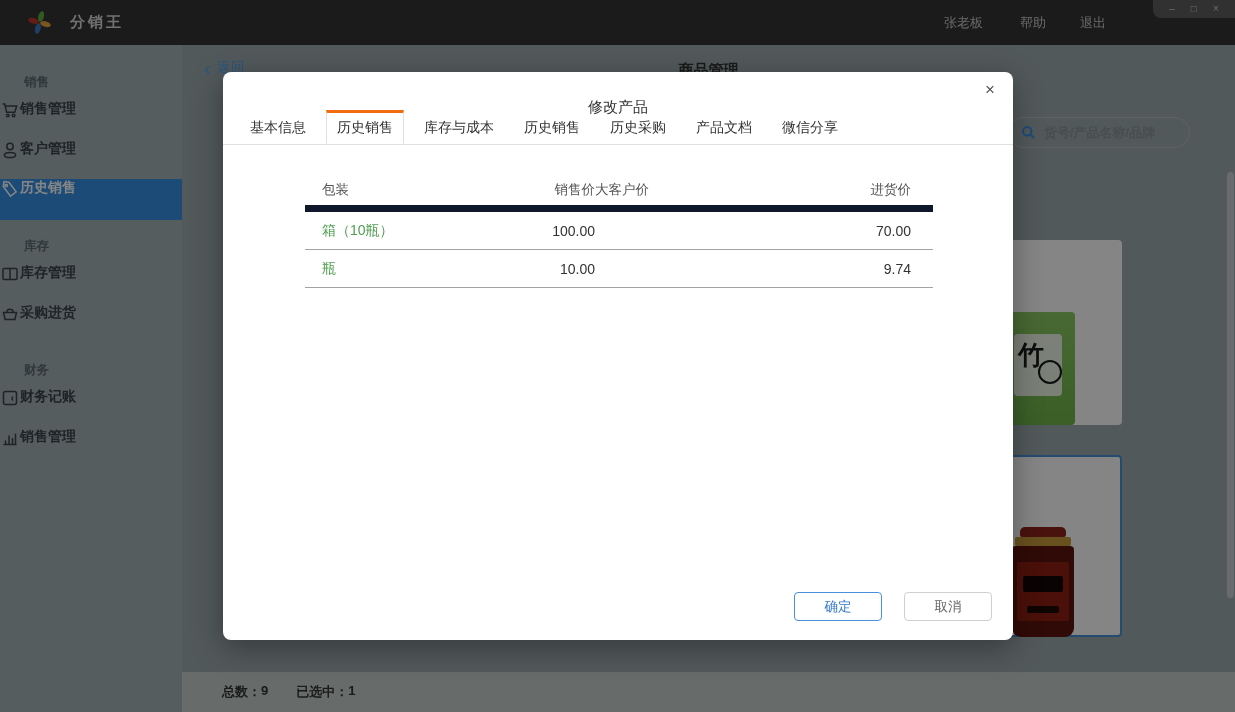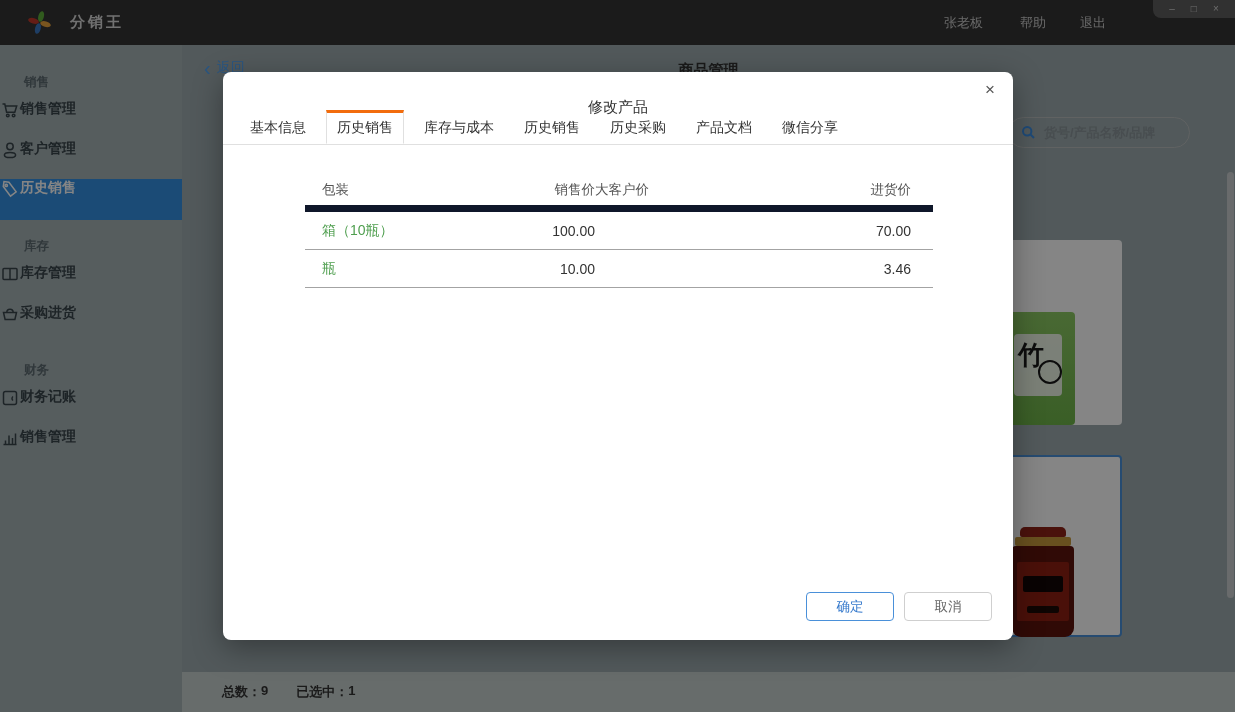--- a/index.html
+++ b/index.html
@@ -67,21 +67,21 @@
   .prow { display:flex; align-items:center; }
   .prow.head { height:37px; border-bottom:7px solid #0f172a; color:#555; font-size:13.5px; }
   .prow.body { height:38px; border-bottom:1px solid #a3a3a3; color:#333; }
   .c1 { flex:0 0 200px; padding-left:17px; text-align:left; }
   .c2 { flex:0 0 90px;  text-align:right; }
   .c3 { flex:0 0 152px; text-align:left; }
   .c4 { flex:0 0 164px; text-align:right; }
   .prow.body .c1 { color:#4e9e4e; }
 
   .modal-btn { position:absolute; top:520px; width:88px; height:29px; border-radius:4px; background:#fff; font-size:13.5px; text-align:center; line-height:27px; cursor:pointer; font-family:inherit; }
-  .btn-ok { left:571px; border:1px solid #4a90d9; color:#3579cc;margin-left:12px; }
+  .btn-ok { left:571px; border:1px solid #4a90d9; color:#3579cc; }
   .btn-cancel { left:681px; border:1px solid #cfcfcf; color:#666; }
 </style>
 </head>
 <body>
 
 <div class="screen">
 
   <div class="titlebar">
     <svg class="logo" viewBox="0 0 27 27">
       <g transform="translate(13.5,13.5)">
@@ -244,21 +244,21 @@
       <div class="prow body">
         <span class="c1">箱（10瓶）</span>
         <span class="c2">100.00</span>
         <span class="c3"></span>
         <span class="c4">70.00</span>
       </div>
       <div class="prow body">
         <span class="c1">瓶</span>
         <span class="c2">10.00</span>
         <span class="c3"></span>
-        <span class="c4">3.46</span>
+        <span class="c4">9.74</span>
       </div>
     </div>
 
     <div class="modal-btn btn-ok">确定</div>
     <div class="modal-btn btn-cancel">取消</div>
   </div>
 
 </div>
 
 </body></html>

